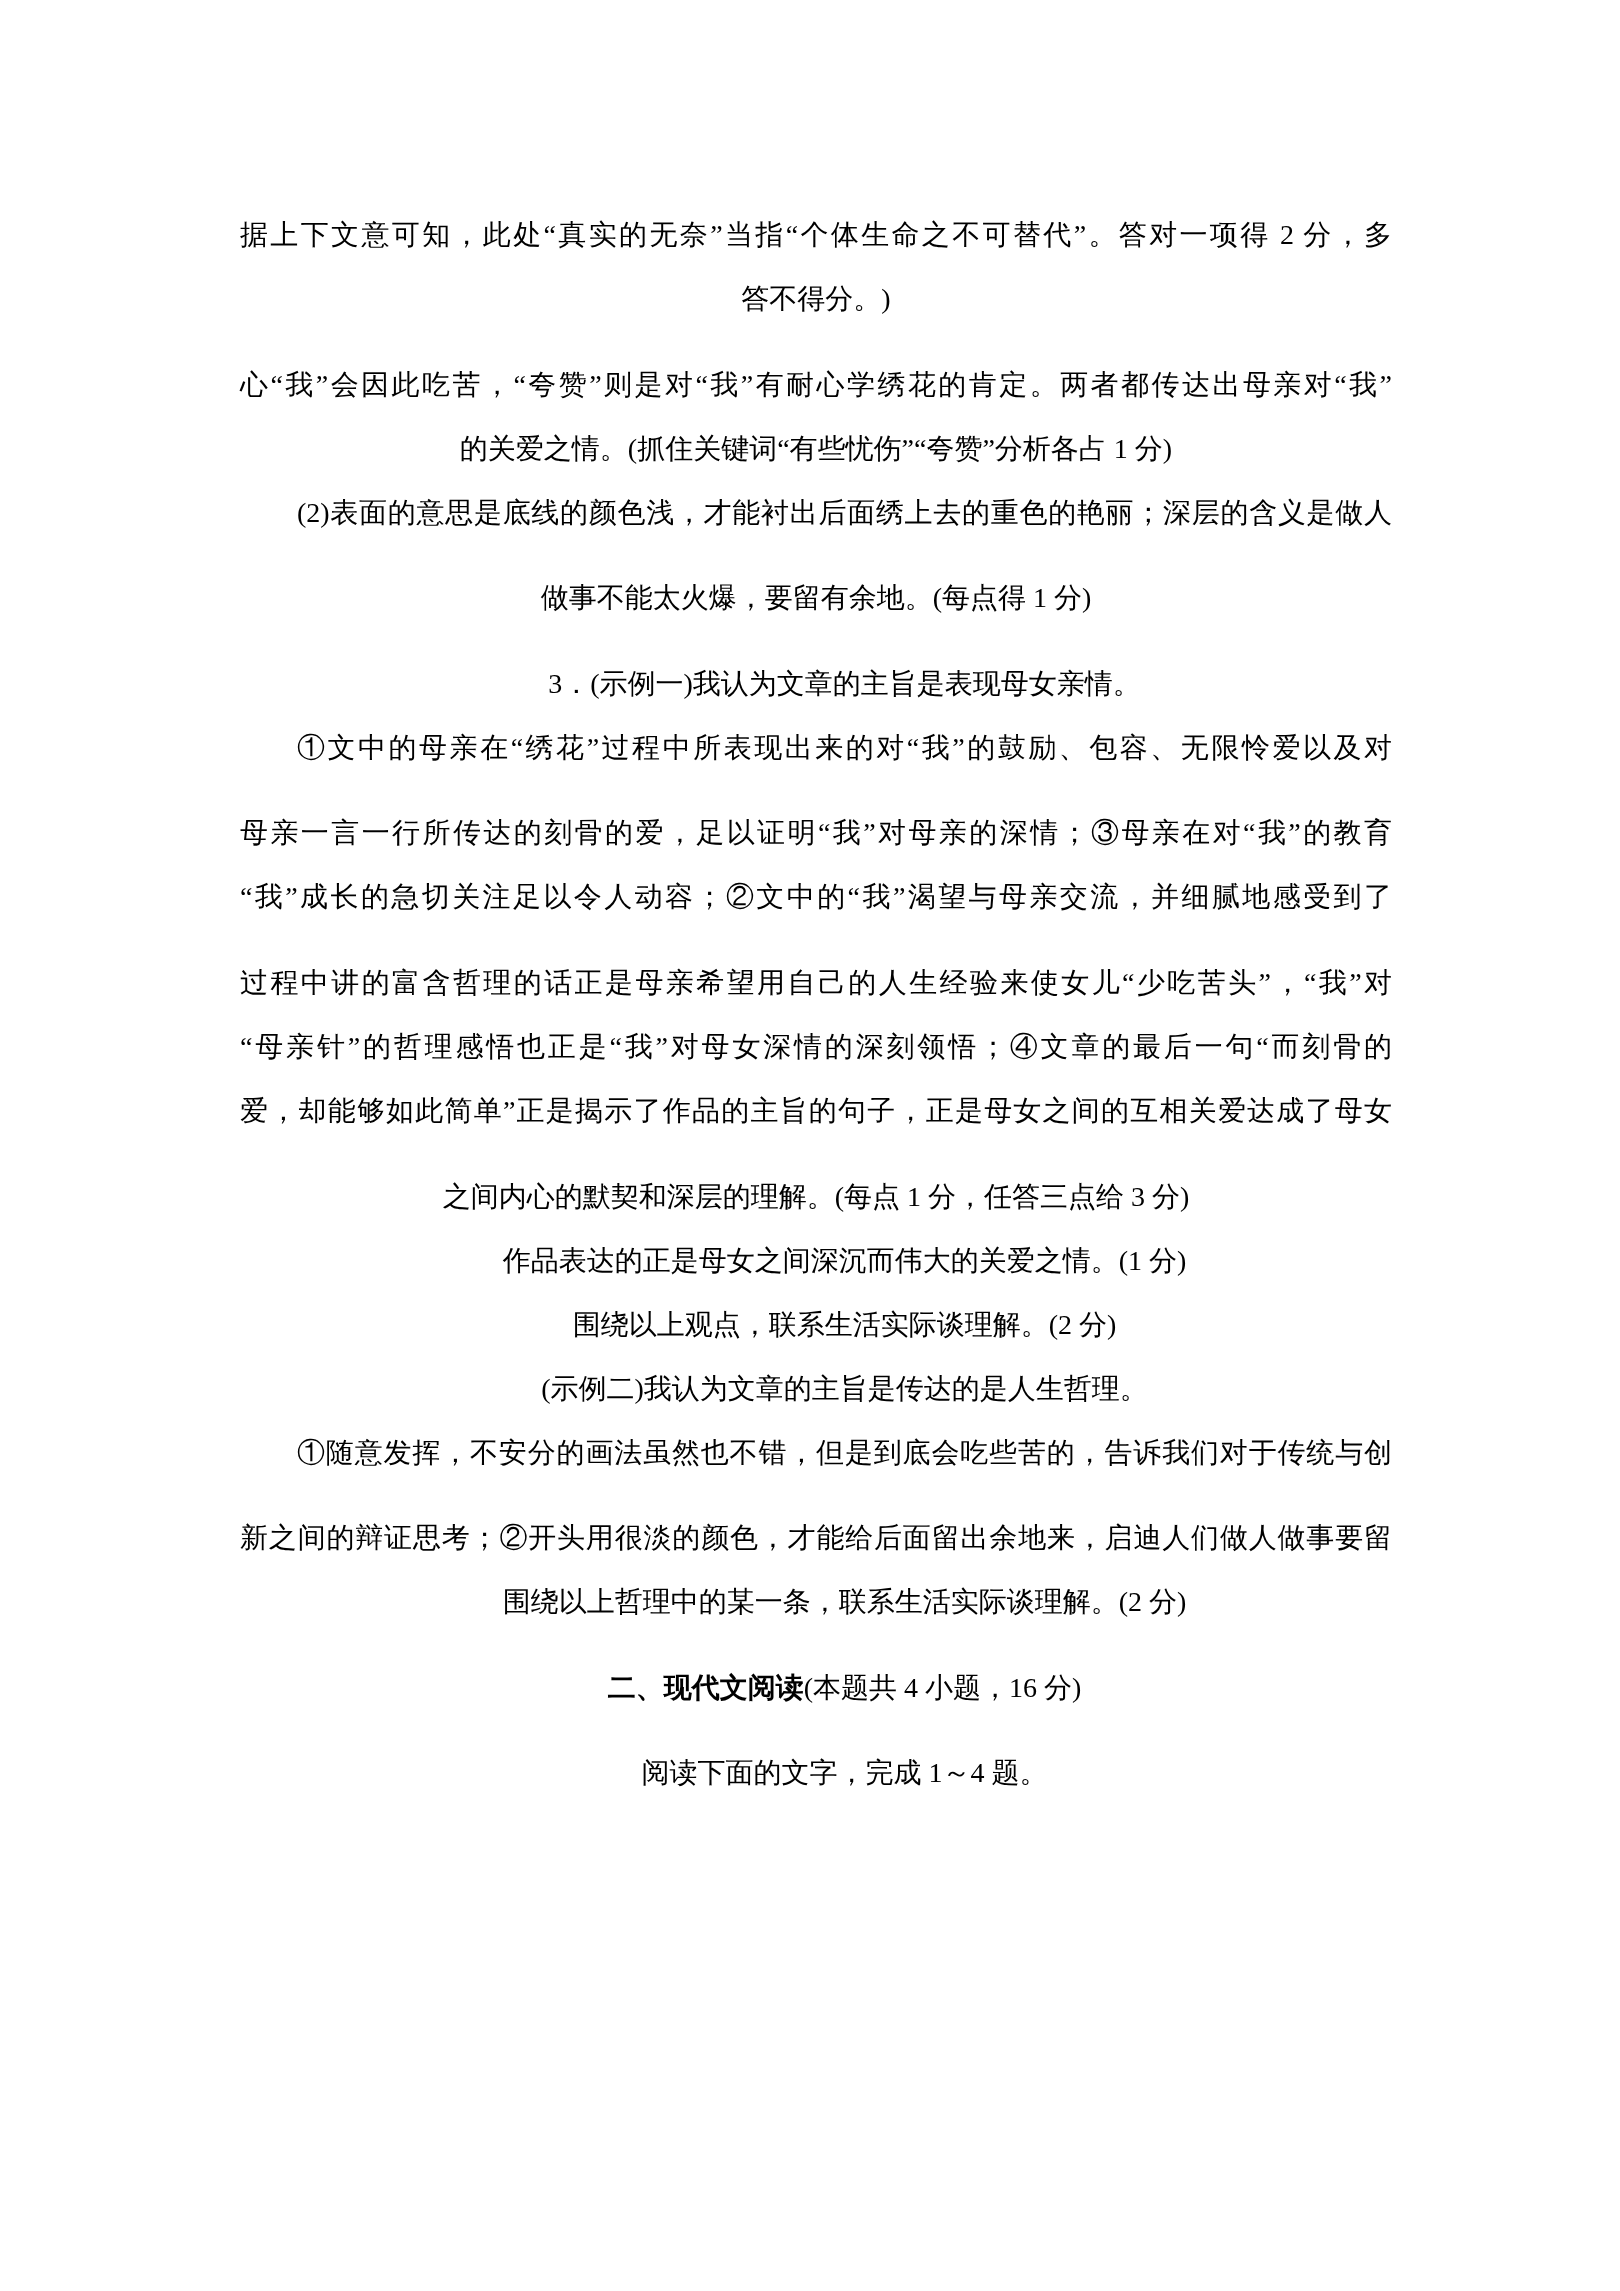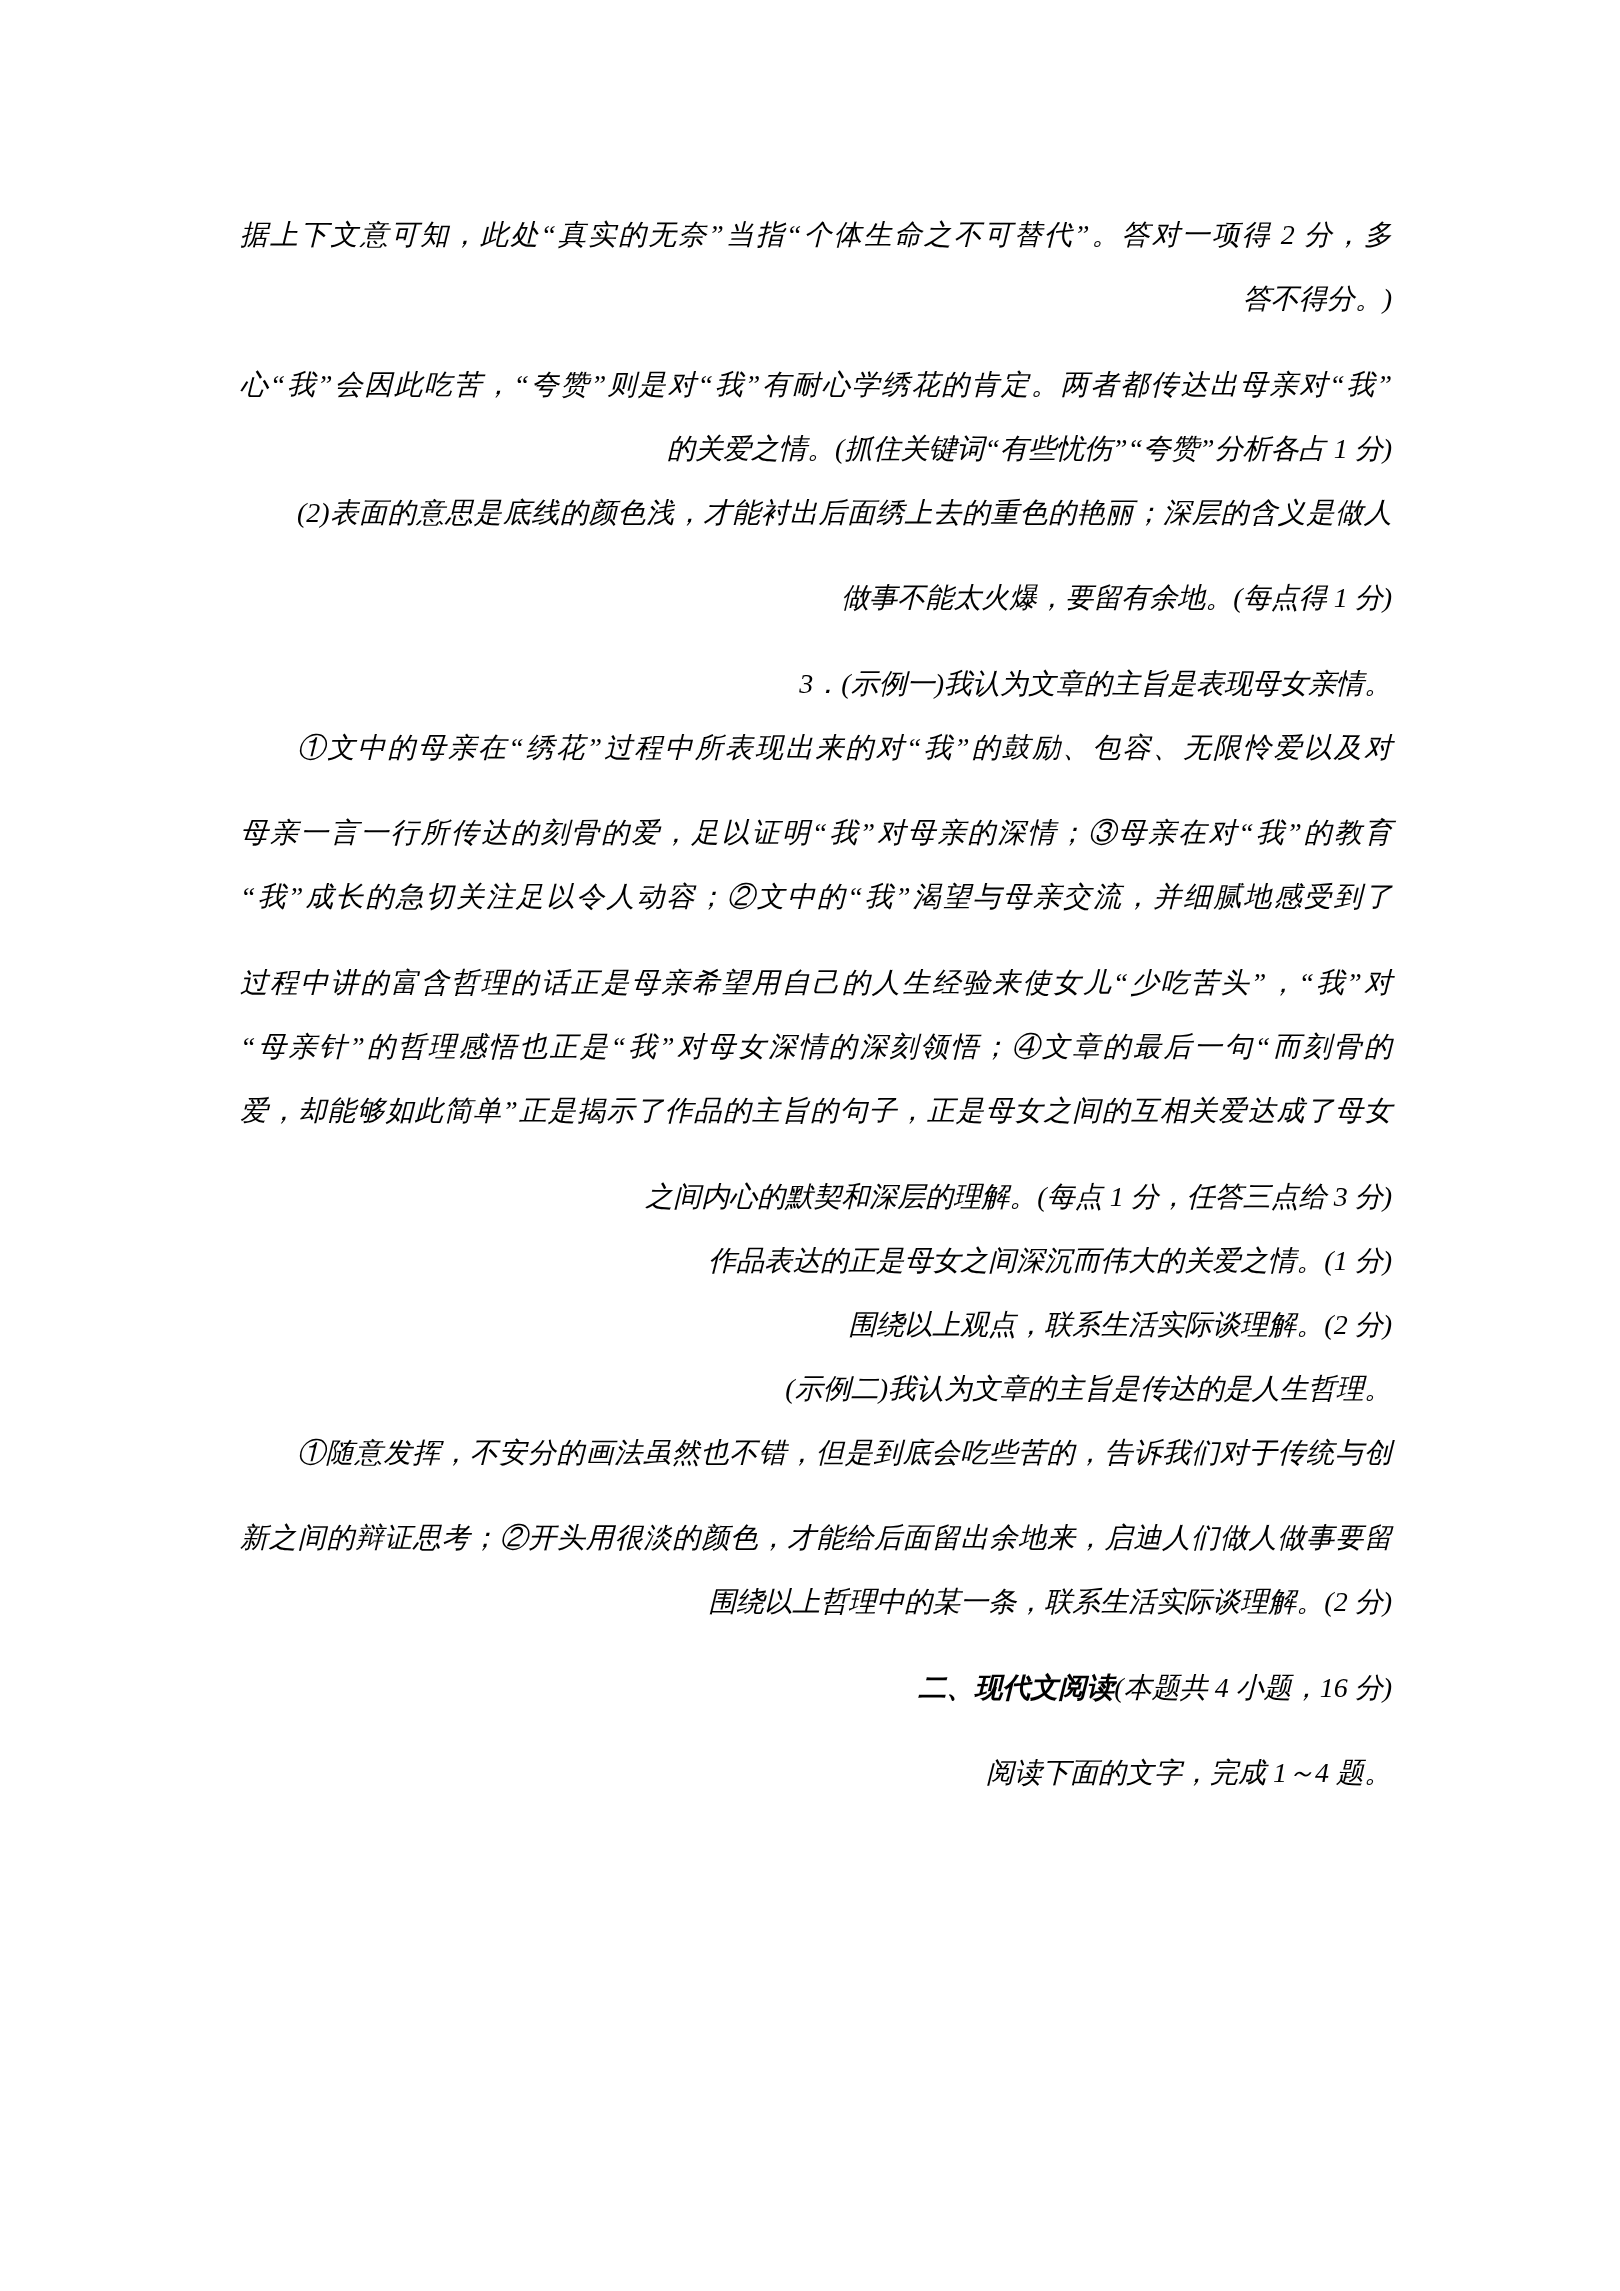--- a/index.html
+++ b/index.html
@@ -8,34 +8,33 @@
     background: #ffffff;
   }
   .page {
     position: relative;
     width: 1620px;
     height: 2292px;
     background: #ffffff;
     overflow: hidden;
     font-family: "Liberation Serif", "DejaVu Serif", serif;
     color: #000000;
-    font-style: italic;
   }
   .content {
     position: absolute;
     left: 240px;
     top: 203px;
     width: 1152px;
     font-size: 28px;
     line-height: 64px;
     letter-spacing: 0;
   }
   .ln {
     min-height: 64px;
-    text-align: right;
+    text-align: center;
   }
   
   .just {
     text-align: justify;
     text-align-last: justify;
   }
   
   .ind {
     text-indent: 57px;
   }

